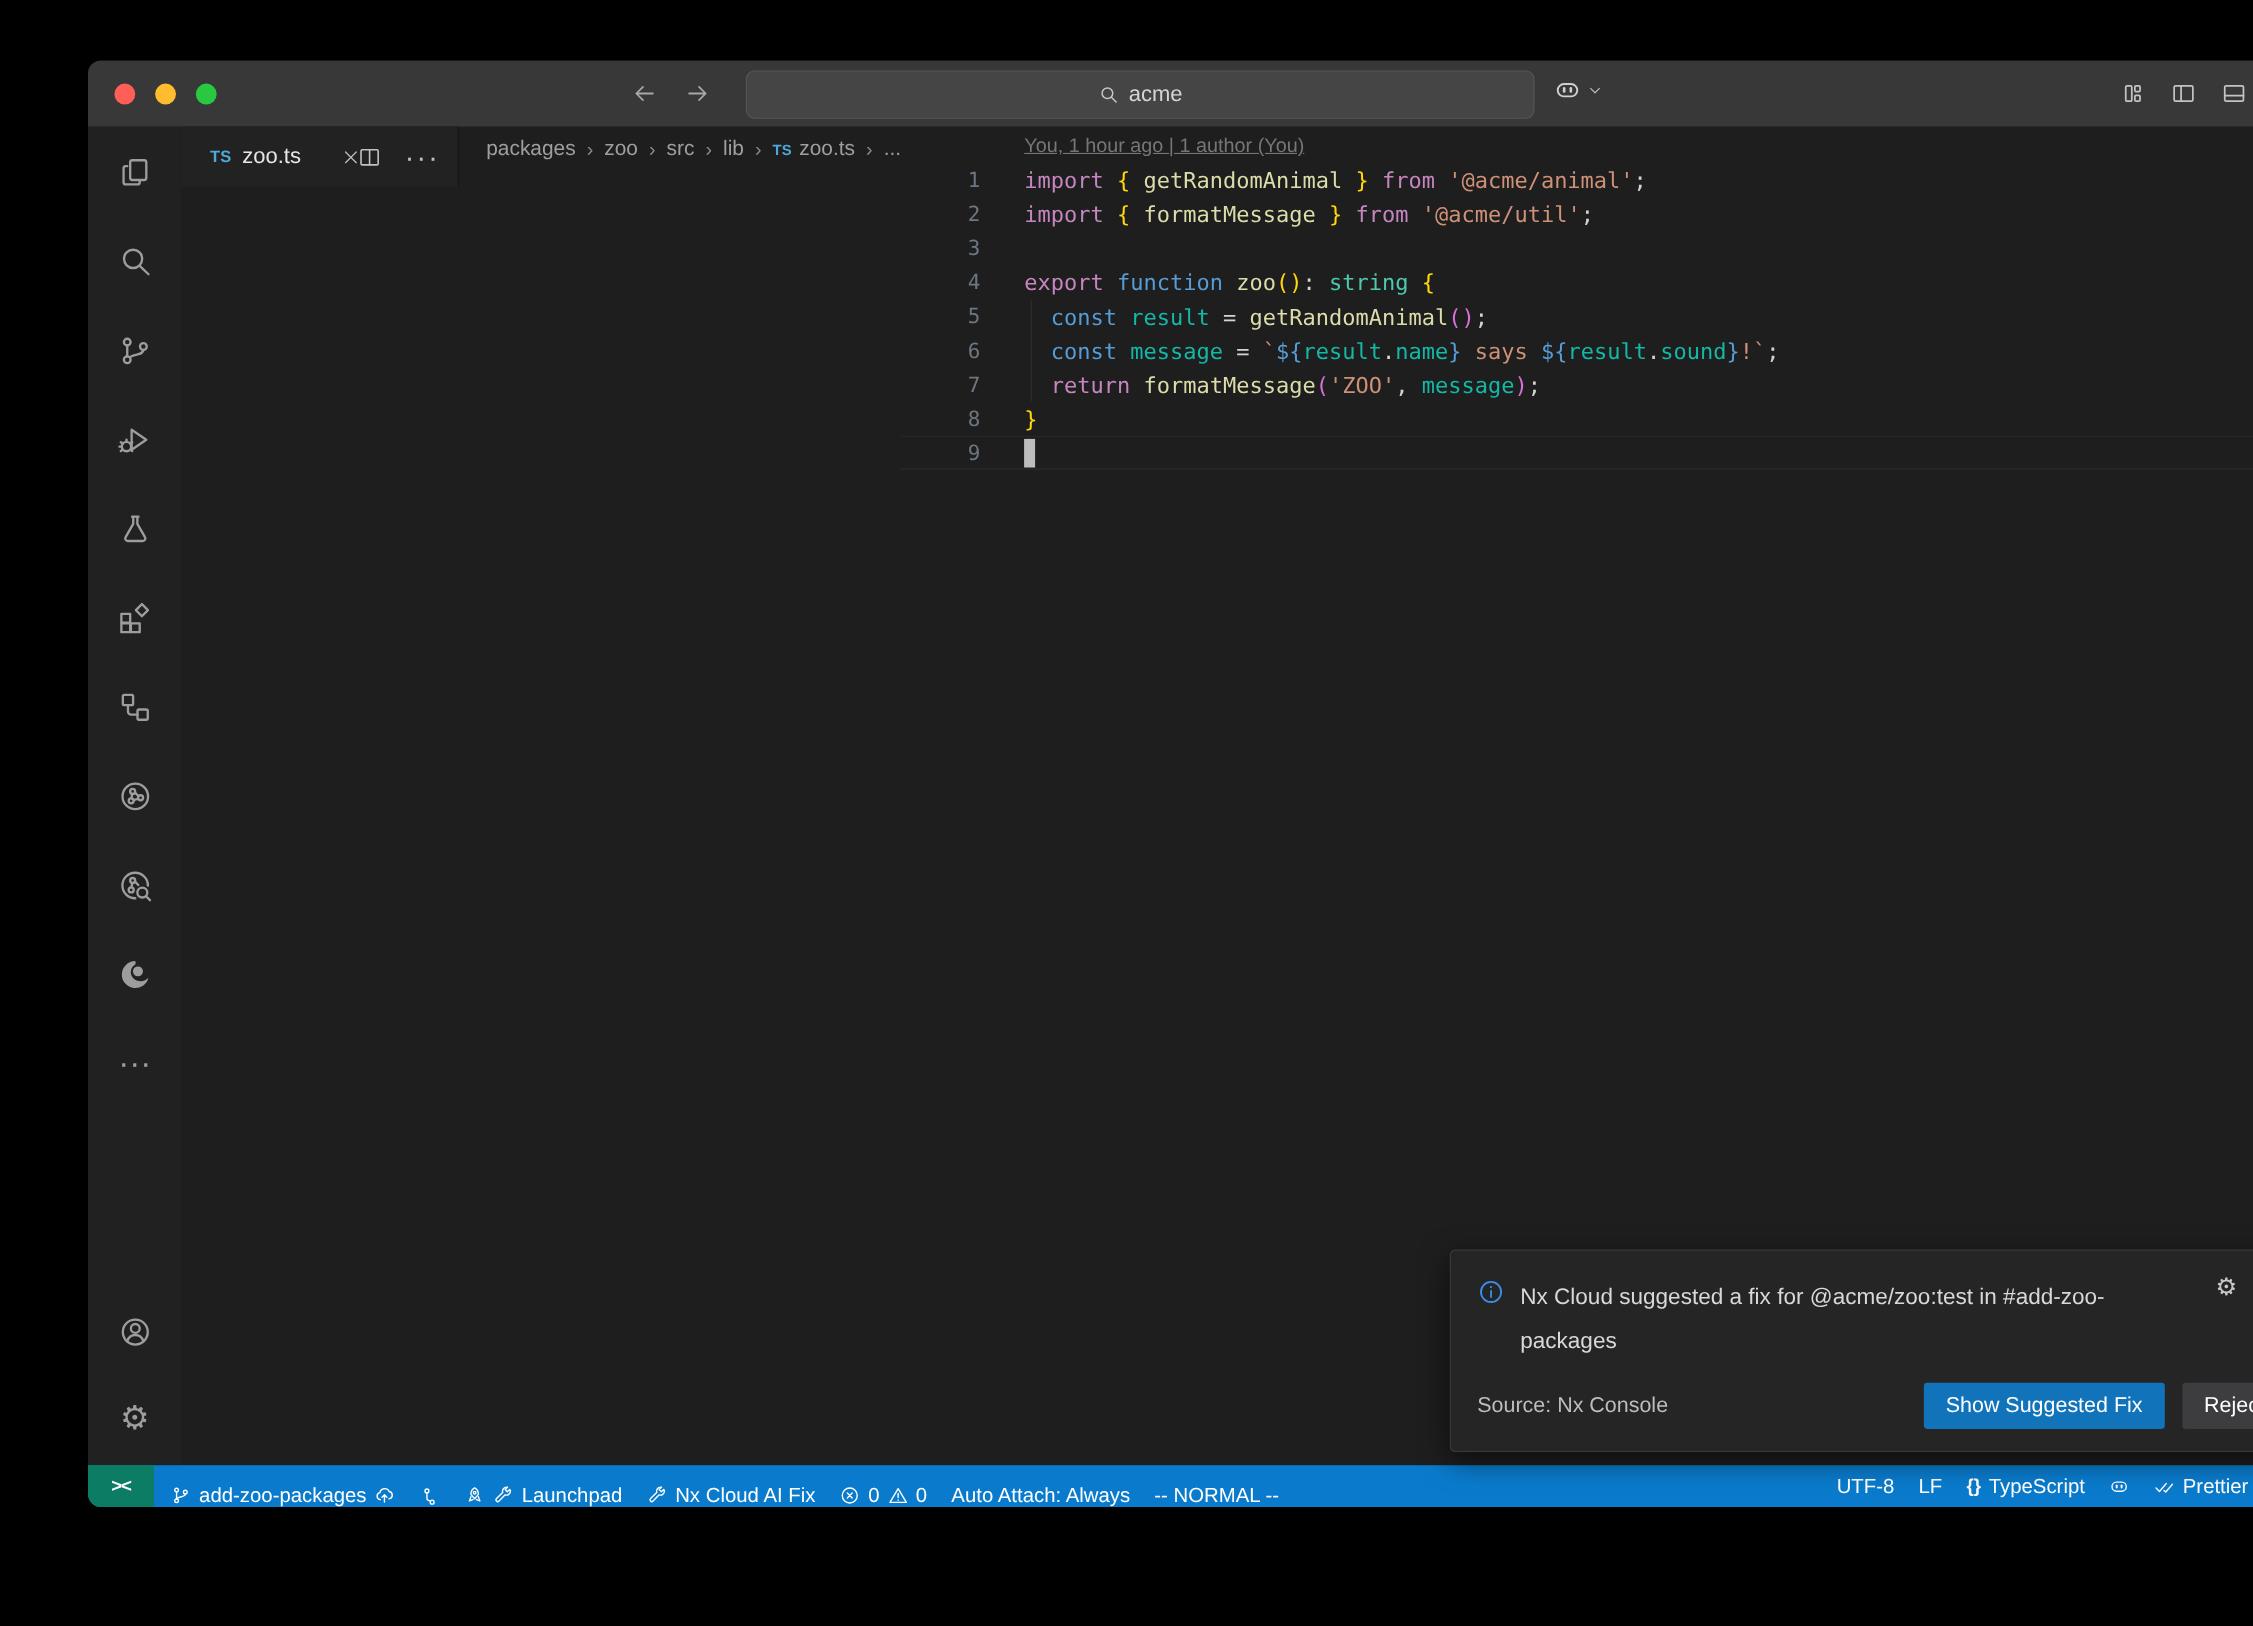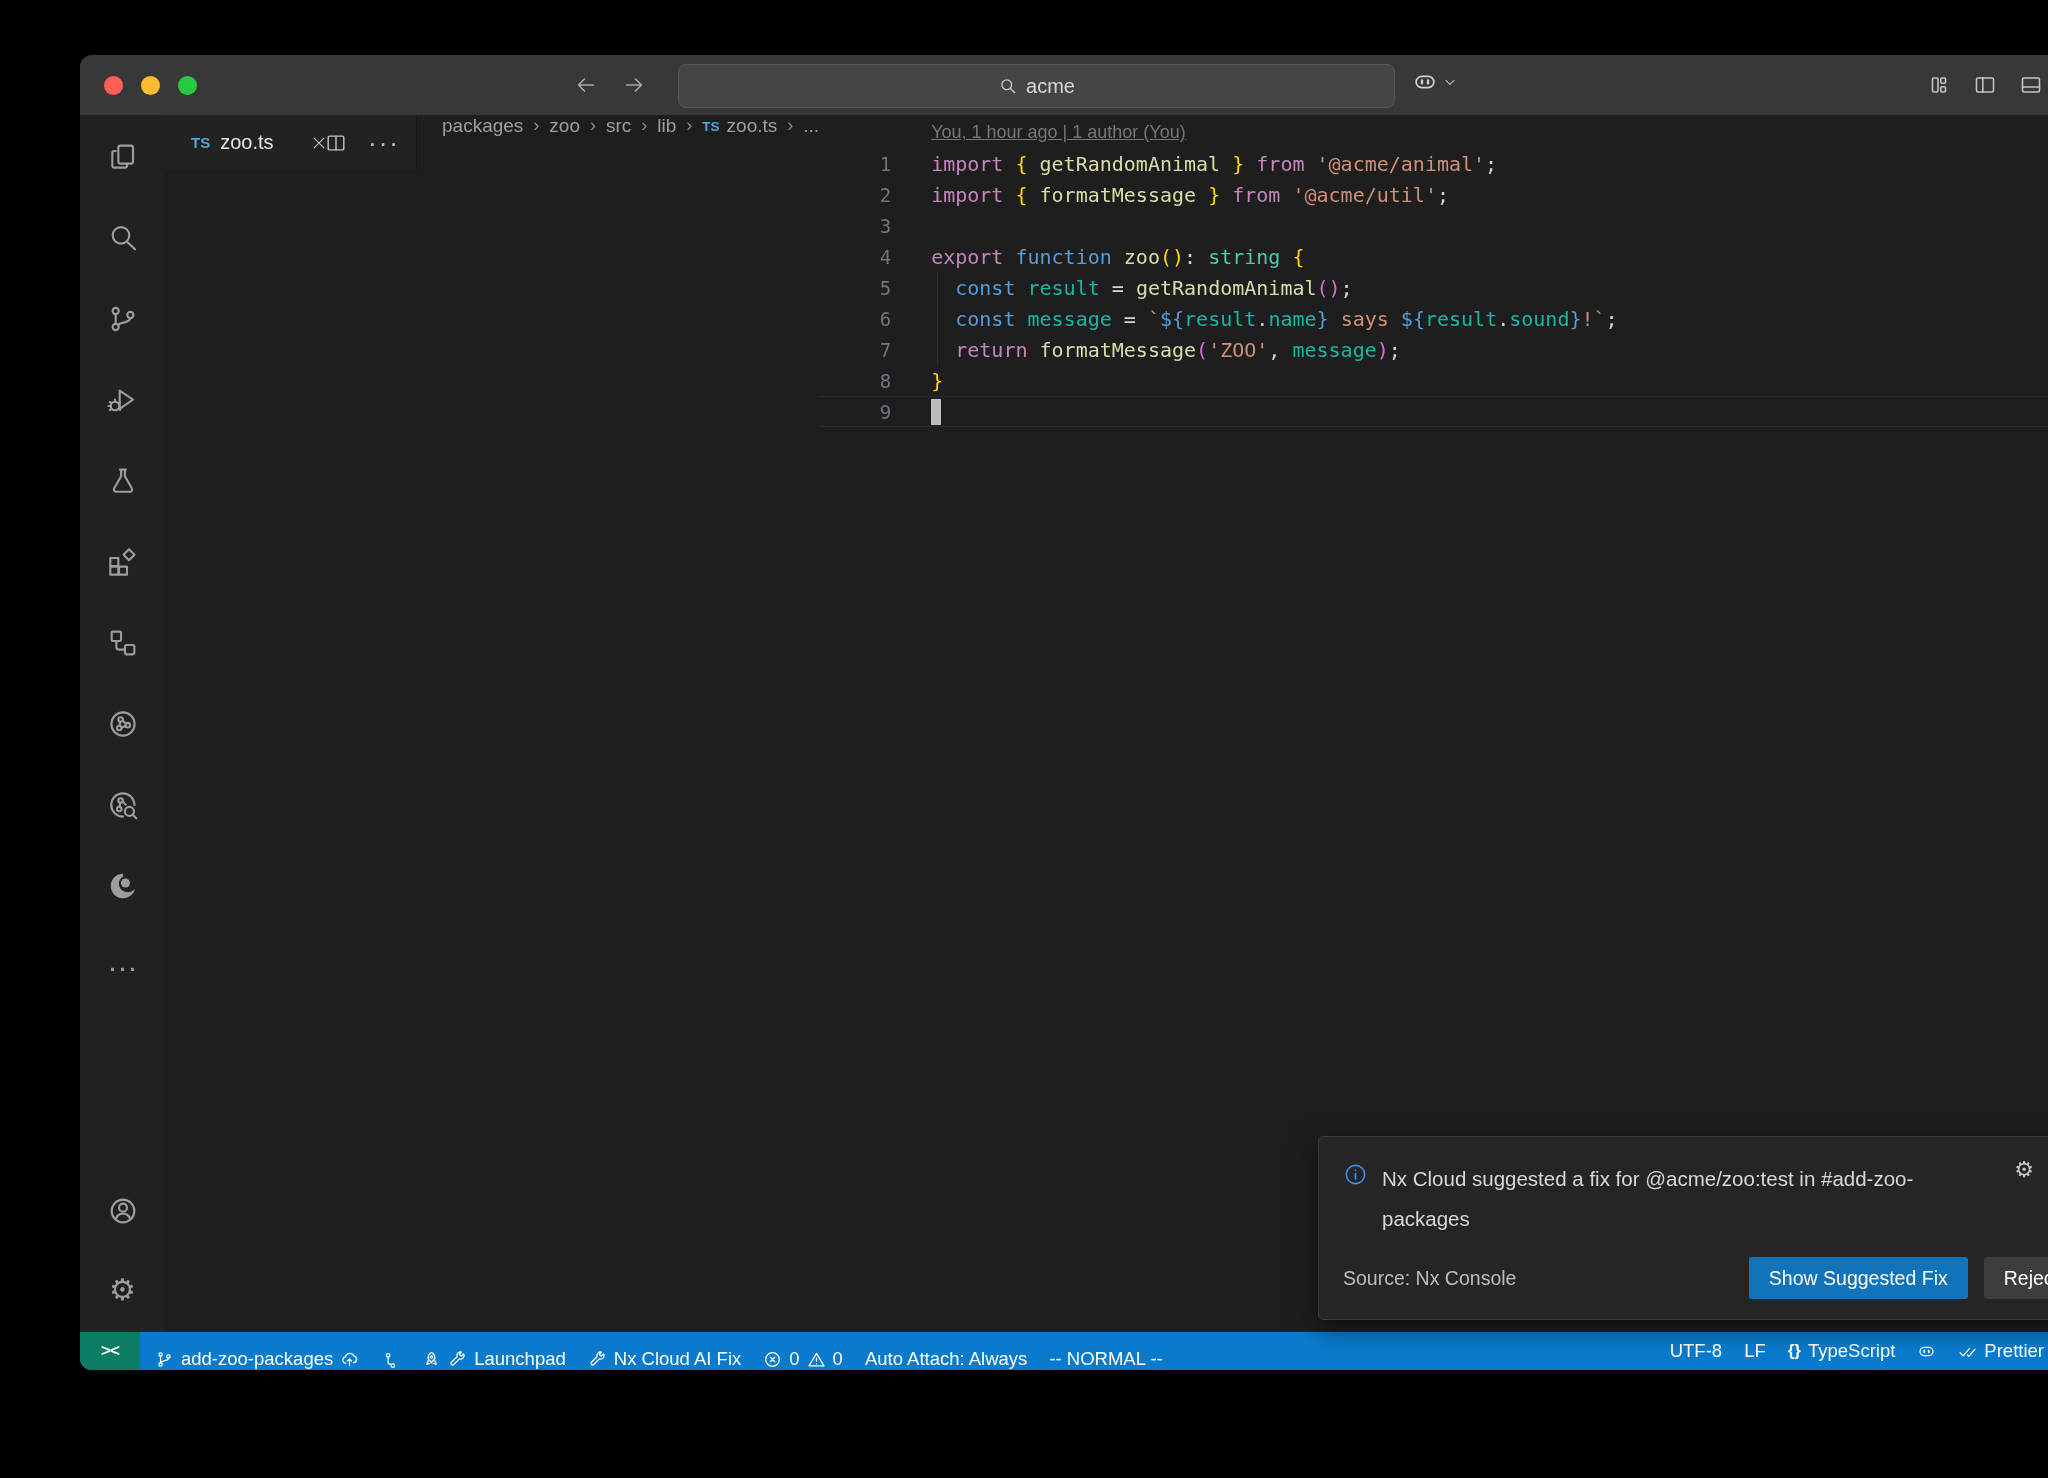--- a/index.html
+++ b/index.html
@@ -37,21 +37,21 @@
   .tabbar{height:55px;flex:0 0 55px;background:#181818;display:flex;align-items:stretch;position:relative;}
   .tab{width:207px;background:#222222;display:flex;align-items:center;padding:0 18px 0 26px;gap:10px;
     border-right:1px solid #161616;}
   .tab .ts{color:#4FA8D8;font-weight:700;font-size:15px;}
   .tab .tab-label{color:#e6e6e6;font-size:20px;}
   .tab .icon{width:18px;height:18px;color:#bcbcbc;margin-left:26px;}
   .tab-actions{position:absolute;right:22px;top:0;height:55px;display:flex;align-items:center;gap:26px;color:#c0c0c0;}
   .tab-actions .icon{width:22px;height:22px}
   .tab-actions .icon.txt{font-size:26px;letter-spacing:2px;line-height:10px;}
   
-  .breadcrumbs{height:42px;flex:0 0 42px;display:flex;align-items:flex-start;padding-left:25px;color:#9f9f9f;
+  .breadcrumbs{height:42px;flex:0 0 42px;display:flex;align-items:center;padding-left:25px;color:#9f9f9f;
     font-size:19px;gap:10px;}
   .bc-item{display:flex;align-items:center;gap:7px;}
   .bc-sep{color:#8a8a8a;font-size:18px;}
   .bc-item .ts{color:#4FA8D8;font-weight:700;font-size:13.5px;}
   
   .code-area{flex:1;position:relative;padding-top:2px;font-family:"DejaVu Sans Mono",monospace;min-height:0;}
   .blame{height:31px;display:flex;align-items:center;padding-left:112px;color:#767676;
     font-family:"Liberation Sans",sans-serif;font-size:18px;text-decoration:underline;}
   .code-row{height:31px;display:flex;align-items:center;}
   .code-row .ln{width:72px;flex:0 0 72px;text-align:right;color:#6d7681;font-size:19px;}

